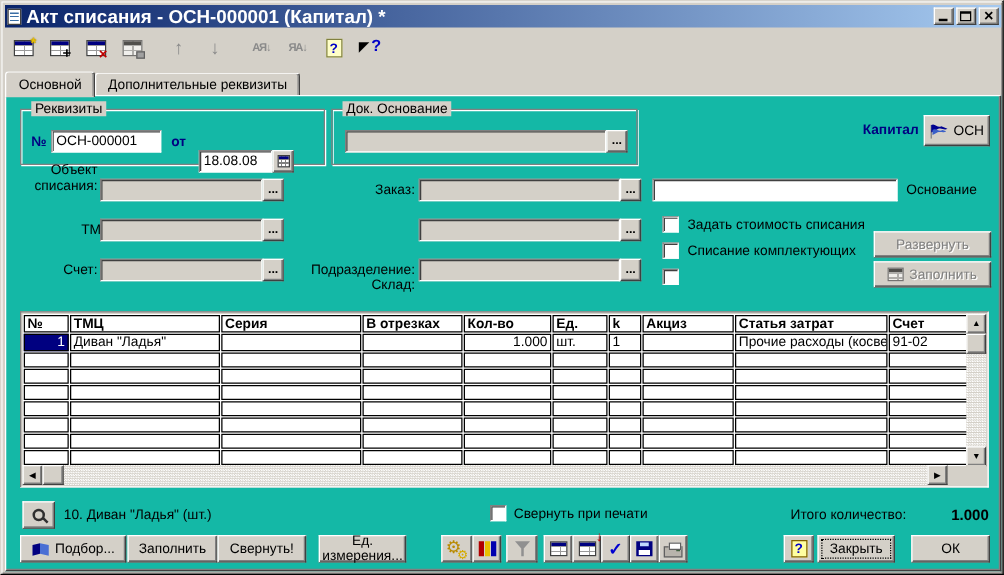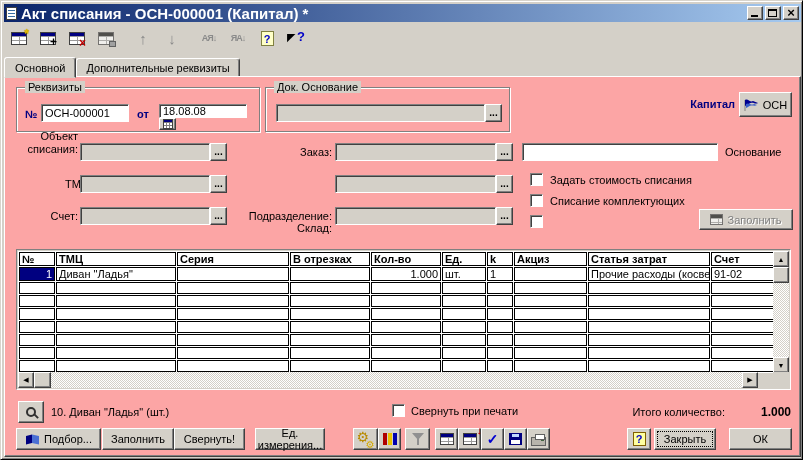--- a/index.html
+++ b/index.html
@@ -54,21 +54,21 @@
 
   
   .tabs { position:absolute; left:3px; top:56px; display:flex; align-items:flex-end; }
   .tab { background:#d4d0c8; border:1px solid; border-color:#fff #404040 transparent #fff;
          border-top-left-radius:3px; border-top-right-radius:3px; padding:3px 9px 2px 9px;
          box-shadow:inset -1px 0 0 #808080; position:relative; }
   .tab.active { z-index:5; padding:4px 10px 3px 10px; margin-bottom:-1px; }
   .tab.inactive { margin-bottom:0; top:0;text-align:right; }
 
   
-  .panel { position:absolute; left:3px; top:75px; width:797px; height:381px; background:#fca5a5;
+  .panel { position:absolute; left:3px; top:75px; width:797px; height:381px; background:#14b8a6;
            border:1px solid; border-color:#fff #404040 #404040 #fff; box-shadow:inset -1px -1px 0 #808080; z-index:4;text-decoration:underline; }
 
   .grp { position:absolute; border:1px solid #808080; box-shadow:inset 1px 1px 0 #fff, 1px 1px 0 #fff; }
   .grp .legend { position:absolute; top:-7px; left:8px; background:#d4d0c8; padding:0 3px; line-height:12px; }
 
   .navy { color:#000080; font-weight:bold; }
   .lbl { position:absolute; white-space:nowrap; }
   .lbl-r { text-align:right; }
 
   .txt { border:1px solid; border-color:#808080 #fff #fff #808080; box-shadow:inset 1px 1px 0 #404040;
@@ -194,21 +194,21 @@
     <span class="tab inactive">Дополнительные реквизиты</span>
   </div>
 
   <div class="panel">
 
     <div class="grp" style="left:11px; top:10px; width:244px; height:45px;">
       <span class="legend">Реквизиты</span>
       <span class="lbl navy" style="left:8px; top:20px; position:absolute;">№</span>
       <input class="txt" style="position: absolute; left: 24px; top: 16px; width: 88px;" value="ОСН-000001">
       <span class="lbl navy" style="left:120px; top:20px; position:absolute;">от</span>
-      <span class="fld" style="left:142px; top:16px; width:88px;flex-direction:column;">
+      <span class="fld" style="left:142px; top:32px; width:76px;">
         <input class="txt" value="18.08.08" style="">
         <button class="cal-btn">
             <span class="cal-glyph"></span>
           </button>
       </span>
     </div>
 
     <div class="grp" style="left:260px; top:10px; width:245px; height:45px;">
       <span class="legend">Док. Основание</span>
       <span class="fld" style="left:10px; top:16px; width:226px;">
@@ -261,20 +261,21 @@
 
     <input class="txt" style="position: absolute; left: 517px; top: 66px; width: 196px;">
     <span class="lbl" style="left:720px; top:69px;">Основание</span>
 
     <span class="cb-box" style="left:525px; top:96px;"></span>
     <span class="lbl" style="left:545px; top:97px;">Задать стоимость списания</span>
     <span class="cb-box" style="left:525px; top:117px;"></span>
     <span class="lbl" style="left:545px; top:118px;">Списание комплектующих</span>
     <span class="cb-box" style="left:525px; top:138px;"></span>
 
+    <button class="btn dis" style="left:694px; top:108px; width:94px; height:21px;">Развернуть</button>
     <button class="btn dis" style="left:694px; top:132px; width:94px; height:21px;">
       <span class="tico gray" style="width:13px; height:11px;"></span>
       <span>Заполнить</span>
     </button>
 
     <div class="tbl-area">
       <div class="grid-wrap">
         <table class="grid">
           <colgroup>
             <col style="width:36px">

